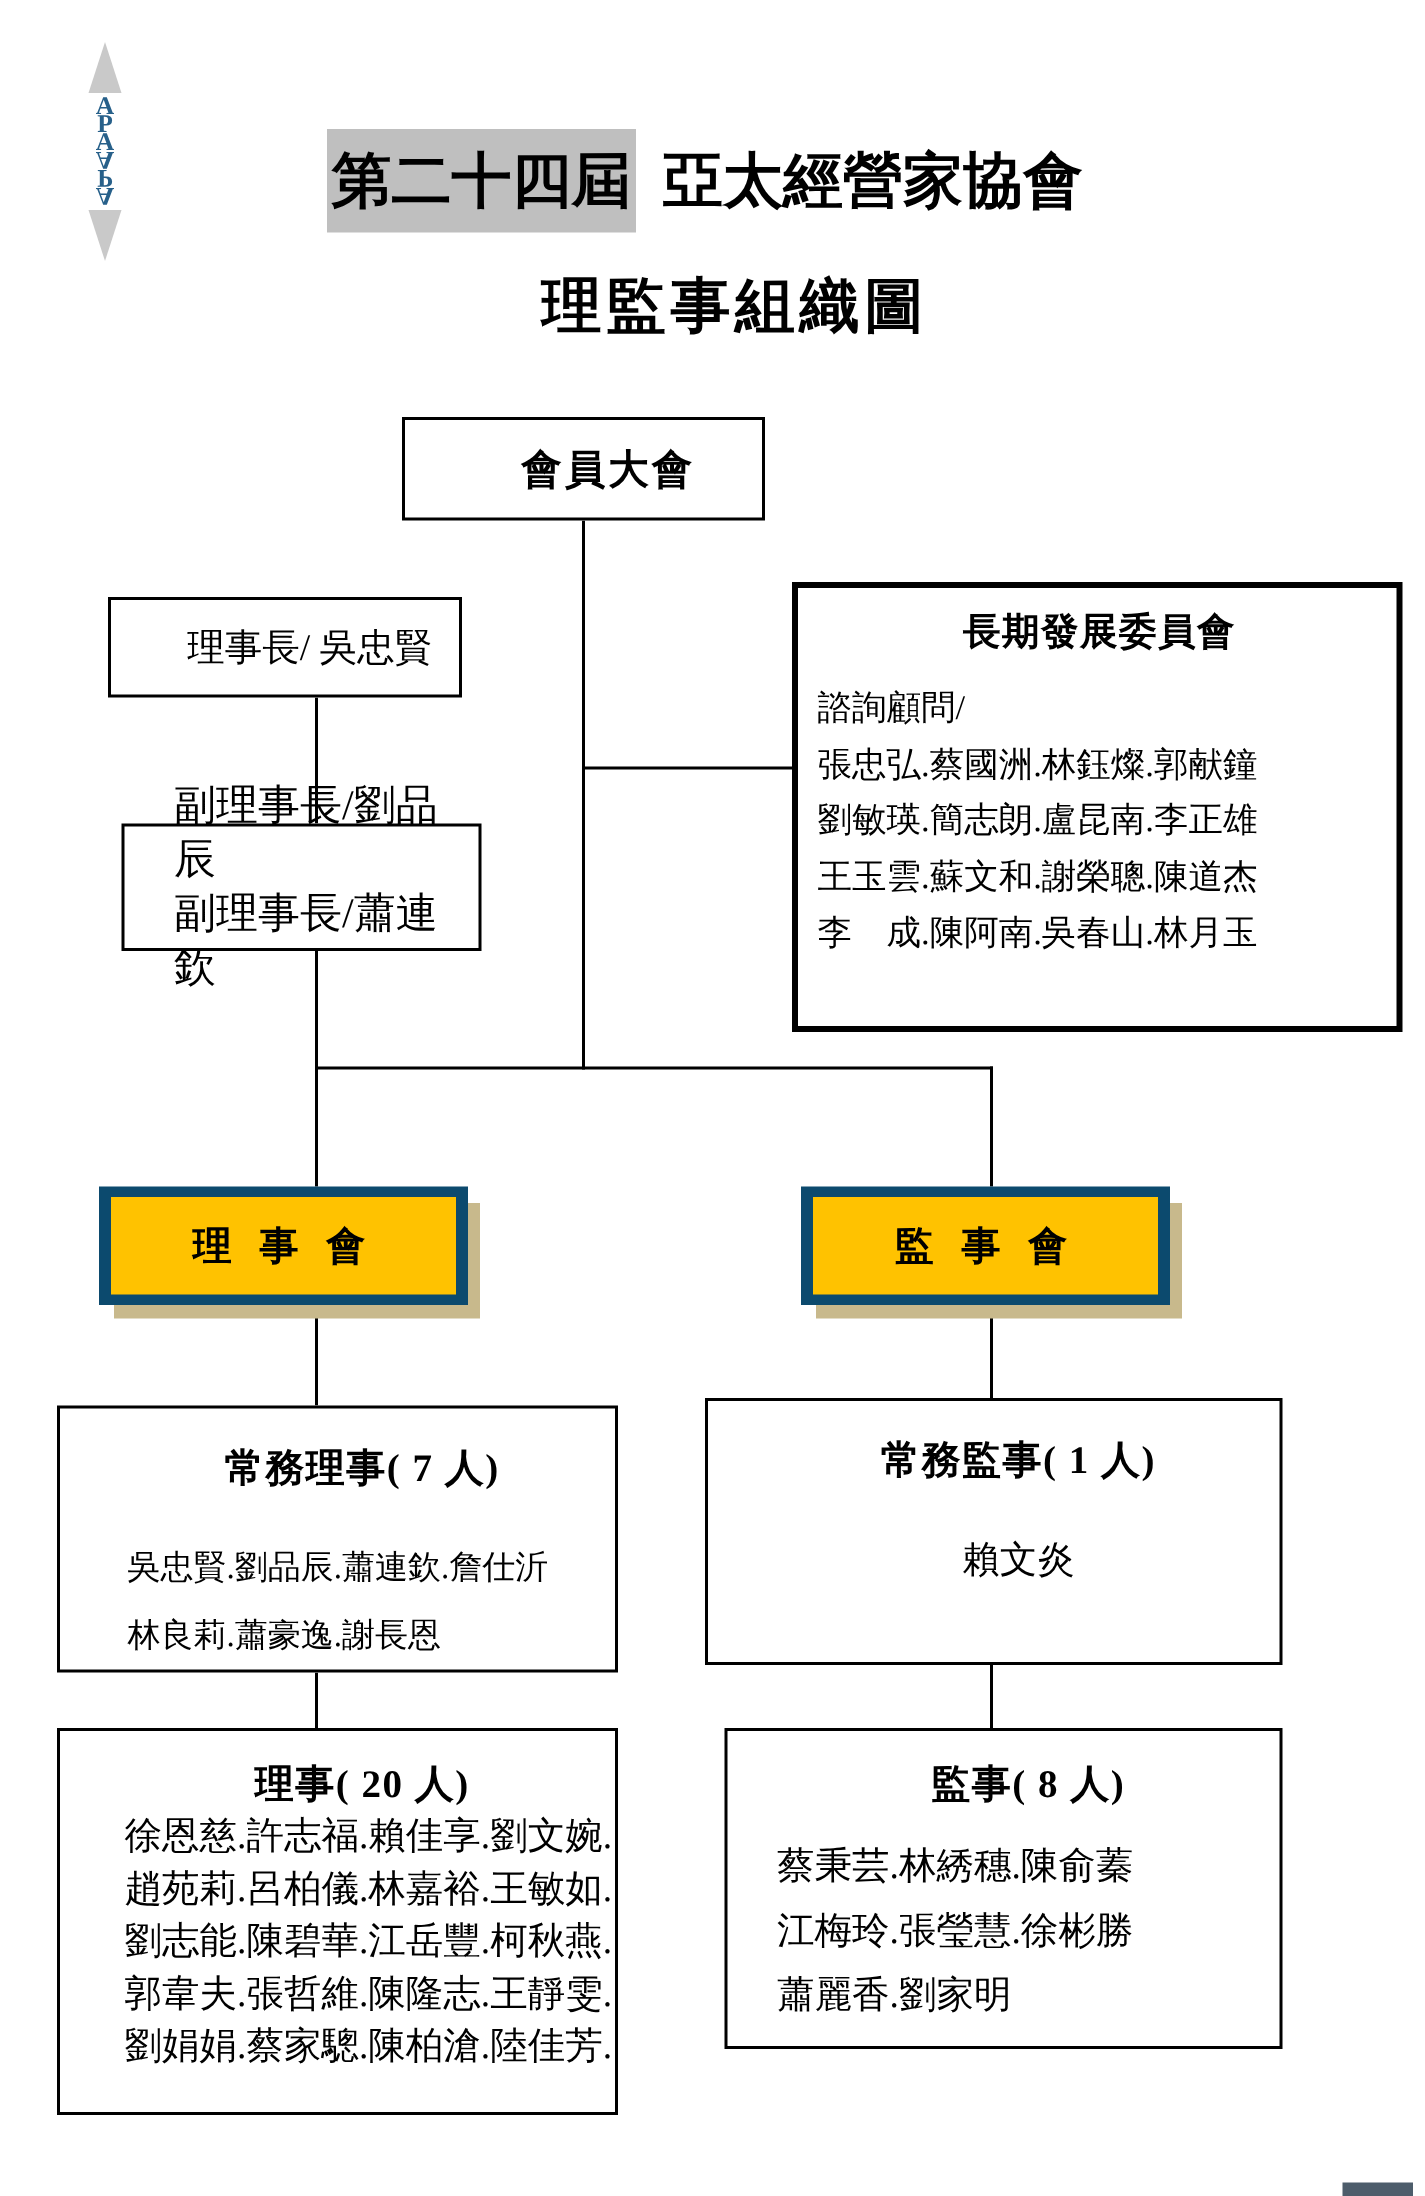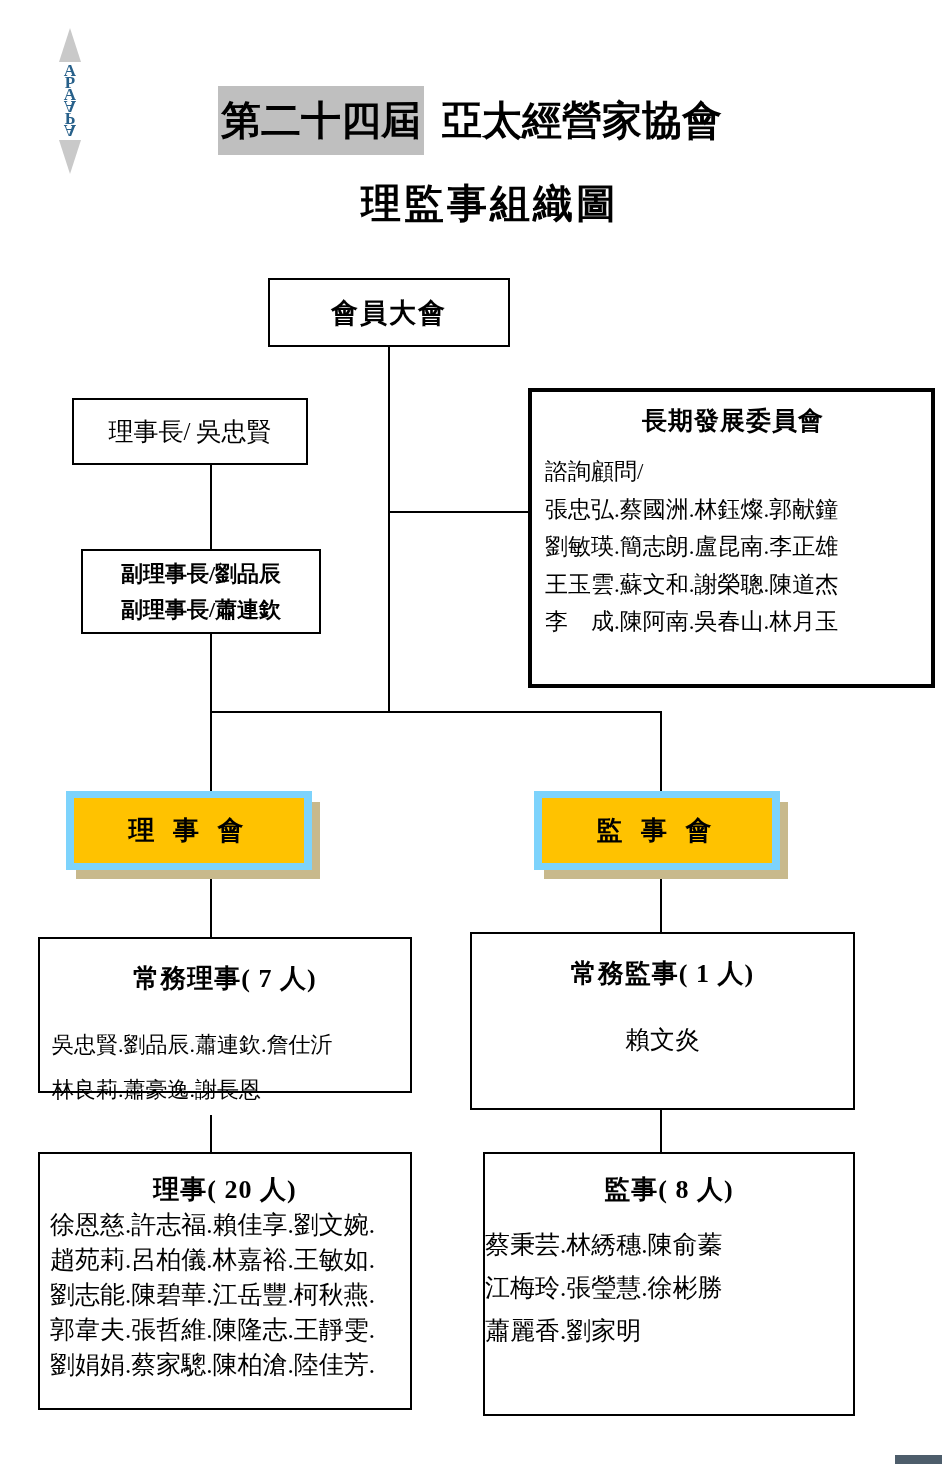--- a/index.html
+++ b/index.html
@@ -17,50 +17,50 @@
   .logo-mirror{transform:scaleY(-1);margin-top:-1px;}
 
   
   .title-row{position:absolute;left:218px;top:86px;display:flex;align-items:center;gap:18px;
              font-size:40px;font-weight:bold;white-space:nowrap;}
   .title-highlight{background:var(--highlight-gray);padding:7px 3px;}
   .subtitle{position:absolute;left:30px;top:176px;width:920px;text-align:center;
             font-size:40px;font-weight:bold;letter-spacing:3px;}
 
   
-  .box{position:absolute;background:#fff;border:2px solid #000;box-sizing:border-box;}
+  .box{position:absolute;background:#fff;border:2px solid #000;box-sizing:border-box;padding-left:33px;}
   .center-flex{display:flex;align-items:center;justify-content:center;}
 
   .assembly{left:268px;top:278px;width:242px;height:69px;font-size:27px;font-weight:600;letter-spacing:2px;}
   .chairman{left:72px;top:398px;width:236px;height:67px;font-size:25px;font-weight:normal;}
 
   .committee{left:528px;top:388px;width:407px;height:300px;border-width:4px;padding:12px 10px 0 13px;}
   .committee-title{text-align:center;font-size:25px;font-weight:bold;margin-bottom:16px;letter-spacing:1px;}
   .committee-line{font-size:23px;line-height:37.5px;white-space:nowrap;}
 
   .vice{left:81px;top:549px;width:240px;height:85px;display:flex;flex-direction:column;
-        align-items:center;justify-content:center;font-size:22px;font-weight:bold;line-height:36px;}
+        align-items:center;justify-content:center;font-size:28px;font-weight:normal;line-height:36px;}
 
   
-  .gold{position:absolute;background:#7dd3fc;box-shadow:9px 10px 0 -1px var(--shadow-tan);}
+  .gold{position:absolute;background:#0c4a6e;box-shadow:9px 10px 0 -1px var(--shadow-tan);}
   .gold-inner{position:absolute;left:8px;top:7px;right:8px;bottom:7px;background:var(--accent-yellow);
               display:flex;align-items:center;justify-content:center;
               font-size:26px;font-weight:bold;letter-spacing:6px;}
   .board-directors{left:66px;top:791px;width:246px;height:79px;}
   .board-supervisors{left:534px;top:791px;width:246px;height:79px;}
 
   
   .box-title{text-align:center;font-size:26px;font-weight:bold;letter-spacing:1px;}
-  .standing-directors{left:38px;top:937px;width:374px;height:156px;padding-top:22px;}
+  .standing-directors{left:38px;top:937px;width:374px;height:178px;padding-top:22px;}
   .standing-directors .names{margin-top:26px;padding:0 12px;font-size:22px;line-height:45px;white-space:nowrap;}
   .standing-supervisors{left:470px;top:932px;width:385px;height:178px;padding-top:22px;}
   .standing-supervisors .names{margin-top:32px;text-align:center;font-size:25px;}
   .directors{left:38px;top:1152px;width:374px;height:258px;padding-top:18px;}
   .directors .names{padding:0 10px;font-size:25px;line-height:35px;white-space:nowrap;}
-  .supervisors{left:483px;top:1152px;width:372px;height:264px;padding-top:18px;}
+  .supervisors{left:483px;top:1152px;width:372px;height:214px;padding-top:18px;}
   .supervisors .names{margin-top:16px;font-size:25px;line-height:43px;}
   .names div{white-space:nowrap;}
 
   
   .vline,.hline{position:absolute;background:#000;}
   .vline{width:2px;}
   .hline{height:2px;}
   .l-assembly{left:388px;top:347px;height:366px;}
   .l-committee{left:389px;top:511px;width:139px;}
   .l-chair-vice{left:210px;top:465px;height:84px;}

